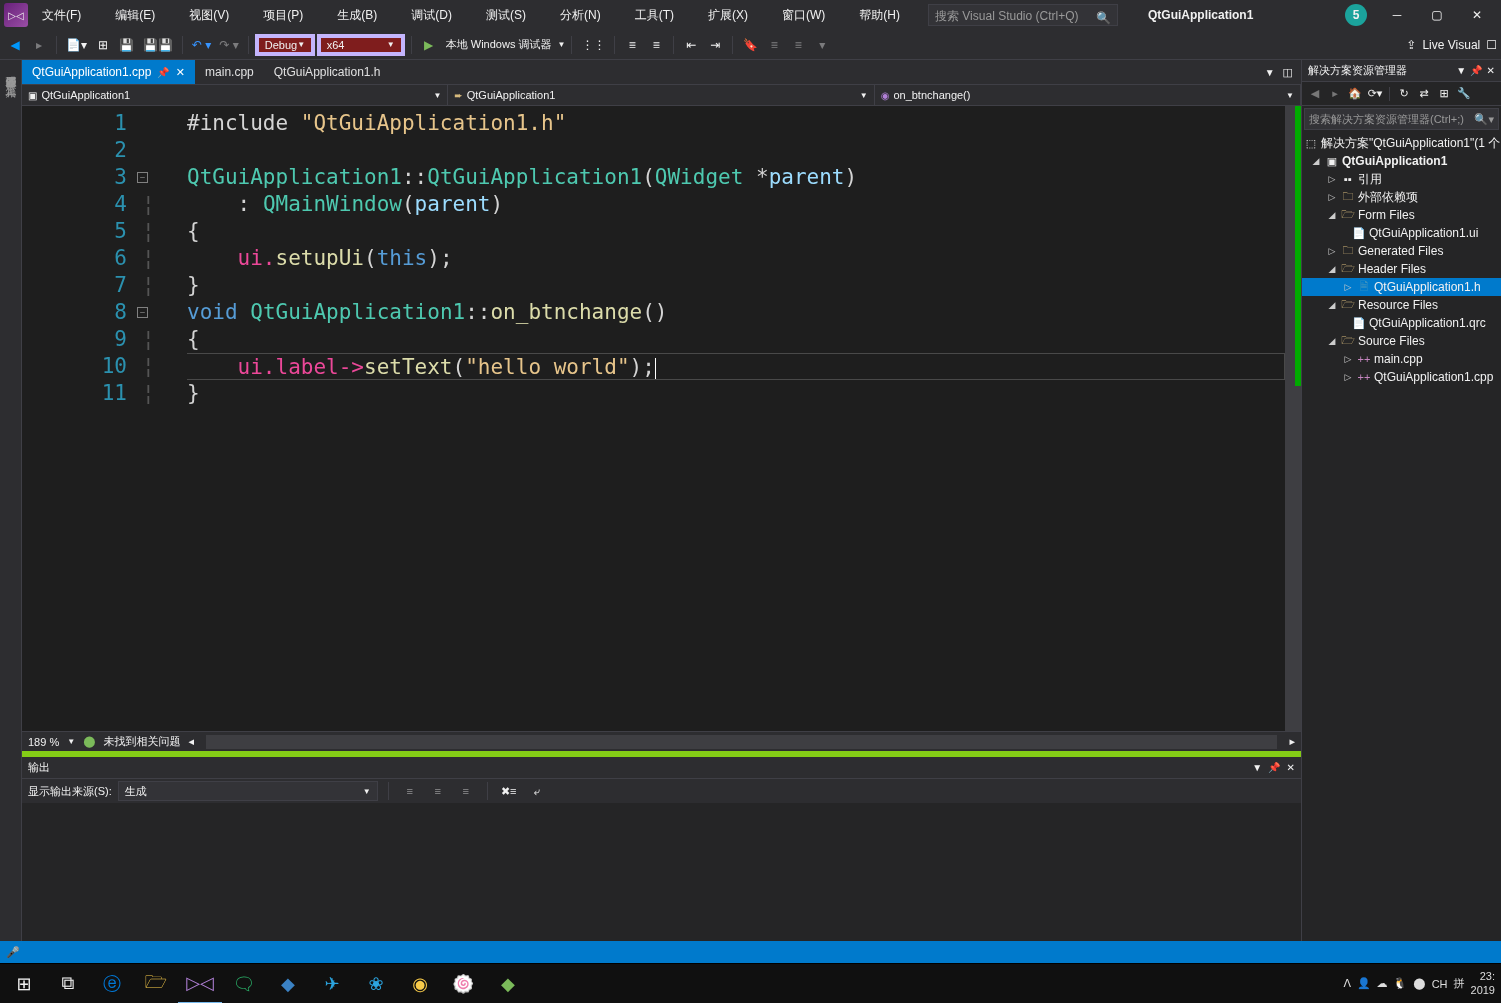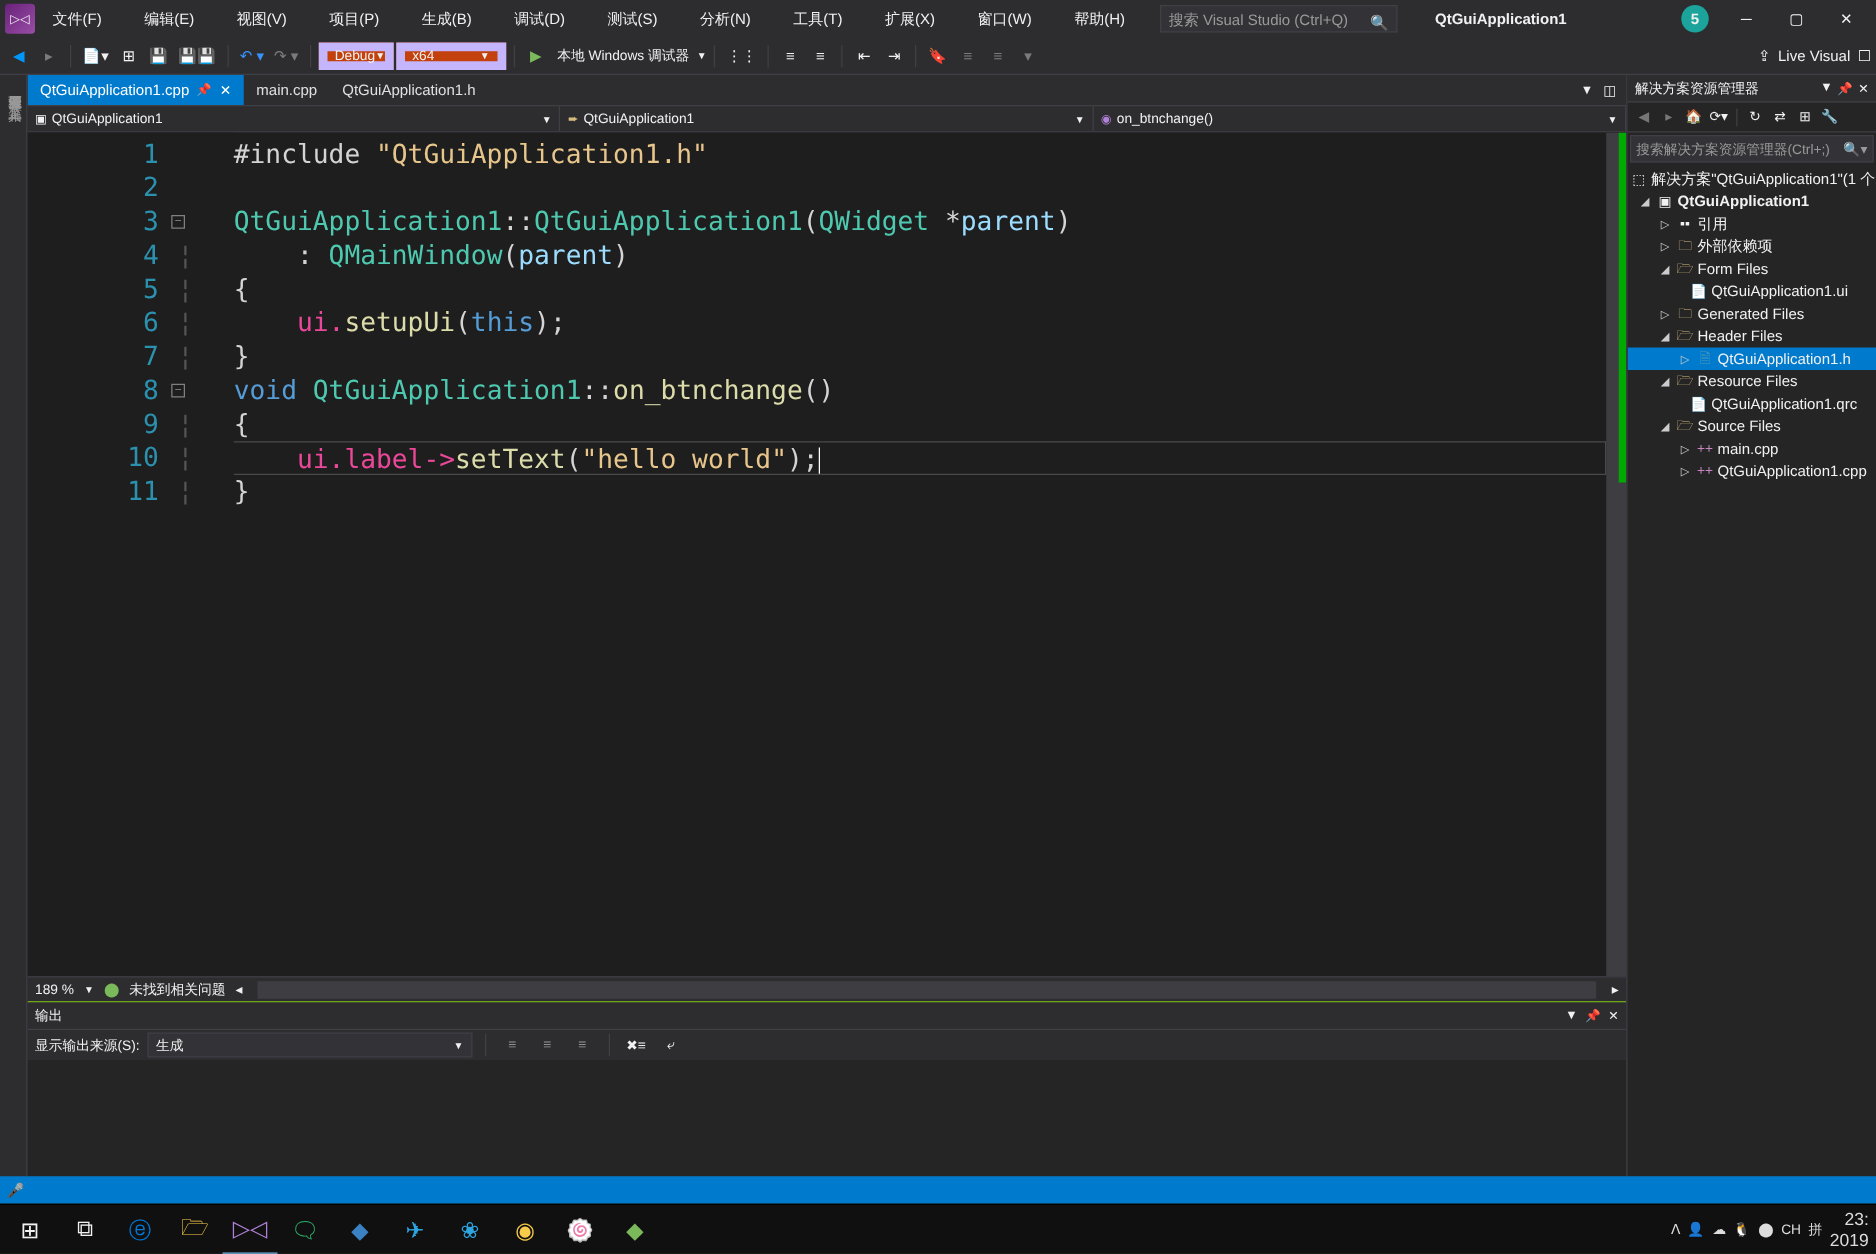--- a/index.html
+++ b/index.html
@@ -80,22 +80,22 @@
       height: 22px;
       min-width: 22px;
       display: flex; align-items: center; justify-content: center;
       cursor: pointer;
       padding: 0 3px;
       color: #f1f1f1;
     }
     .tb-sep { width: 1px; height: 18px; background: #3f3f46; margin: 0 4px; }
     .tb-combo {
       height: 22px;
-      background: #c2410c;
-      border: 7px solid #c4b5fd;
+      background: #7f1d1d;
+      border: 4px solid #c4b5fd;
       display: flex; align-items: center;
       padding: 0 6px;
       min-width: 60px;
       font-size: 11px;
     }
     .tb-combo .arrow { margin-left: auto; font-size: 8px; }
     .tb-play { color: #7bba5a; }
     .tb-debug-label { padding: 0 4px; font-size: 11px; }
     .tb-right { margin-left: auto; display: flex; align-items: center; gap: 6px; }
 
@@ -254,24 +254,24 @@
       padding: 0 6px;
       font-size: 11px;
       gap: 8px;
     }
     .editor-status .zoom-arrow { font-size: 8px; }
     .status-ok { color: #7bba5a; }
     .h-scroll { flex: 1; height: 14px; background: #3e3e42; margin: 0 4px; }
 
     
     .output-panel {
-      height: 140px;
+      height: 190px;
       display: flex;
       flex-direction: column;
-      border-top: 1px solid #84cc16;
+      border-top: 6px solid #84cc16;
     }
     .panel-header {
       height: 22px;
       background: #2d2d30;
       display: flex; align-items: center;
       padding: 0 6px;
       gap: 8px;
       border-bottom: 1px solid #3f3f46;
     }
     .panel-title { font-size: 11px; }
@@ -362,21 +362,21 @@
     }
     .task-item {
       width: 44px; height: 40px;
       display: flex; align-items: center; justify-content: center;
       font-size: 18px;
       cursor: pointer;
     }
     .task-item.active { border-bottom: 2px solid #76b9ed; }
     .task-spacer { flex: 1; }
     .tray { display: flex; align-items: center; gap: 6px; font-size: 11px; padding-right: 4px; color: #ddd; }
-    .tray-clock { text-align: right; line-height: 1.2; font-size: 14px; }
+    .tray-clock { text-align: right; line-height: 1.2; font-size: 11px; }
 
     
     .vs-status {
       height: 22px;
       background: #007acc;
       display: flex; align-items: center;
       padding: 0 6px;
       font-size: 11px;
       color: #fff;
     }

